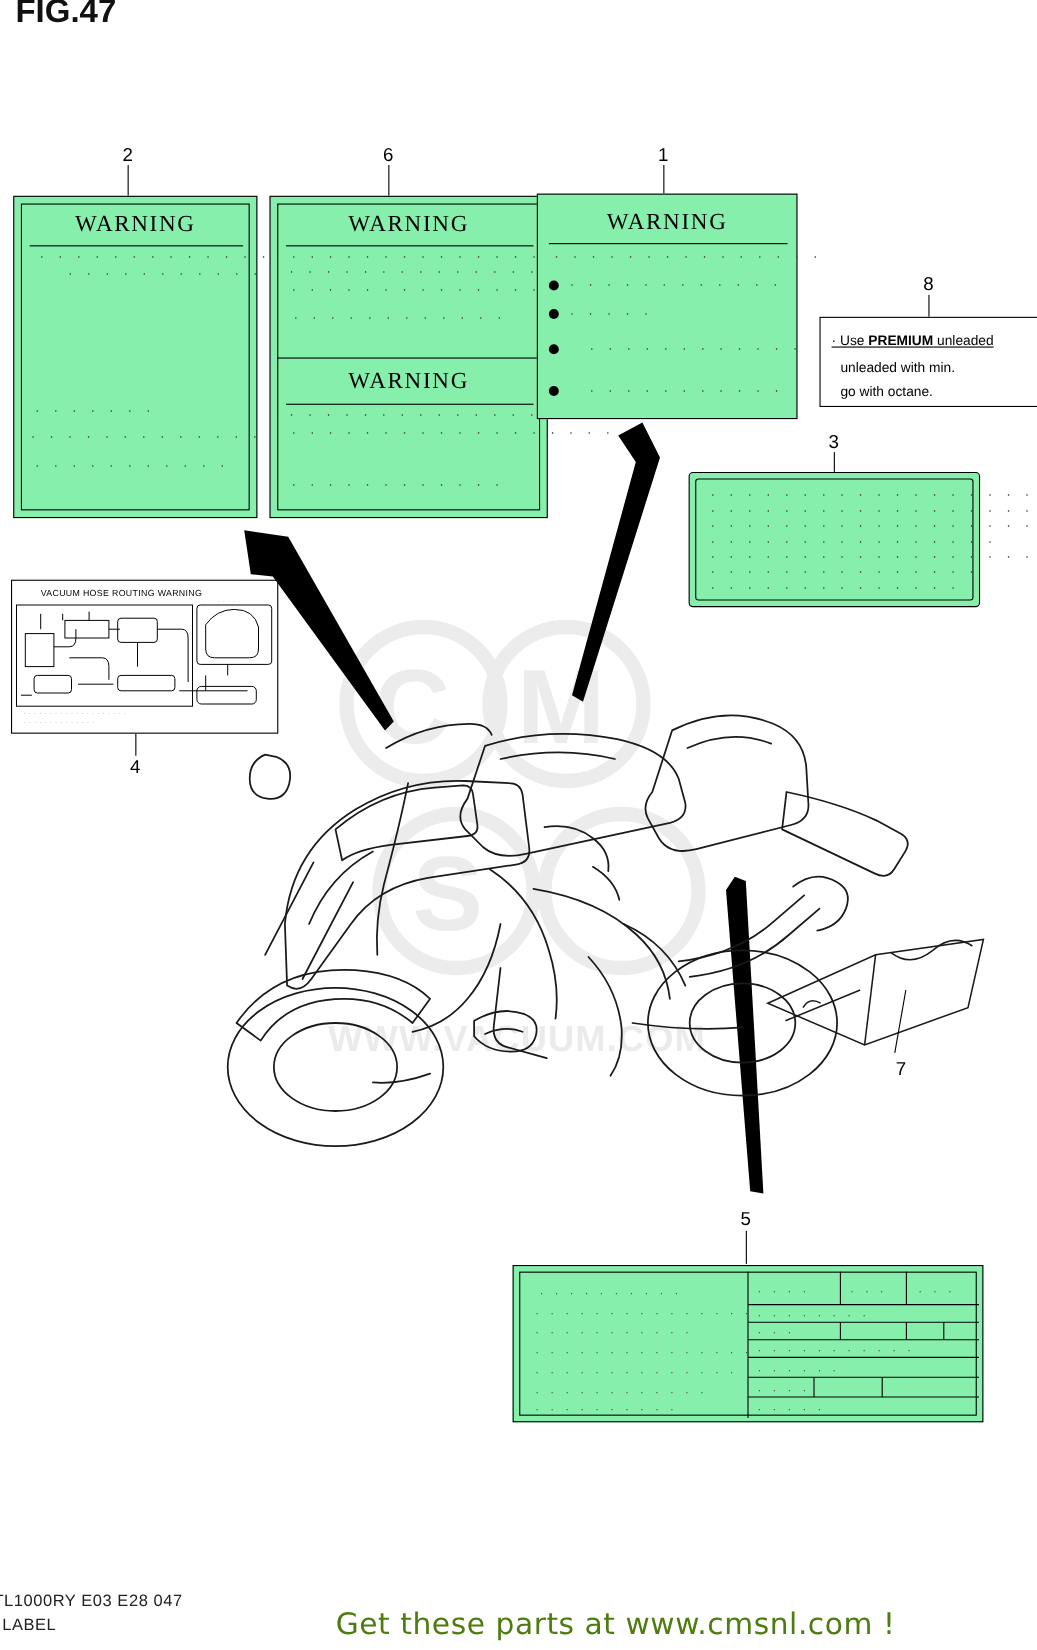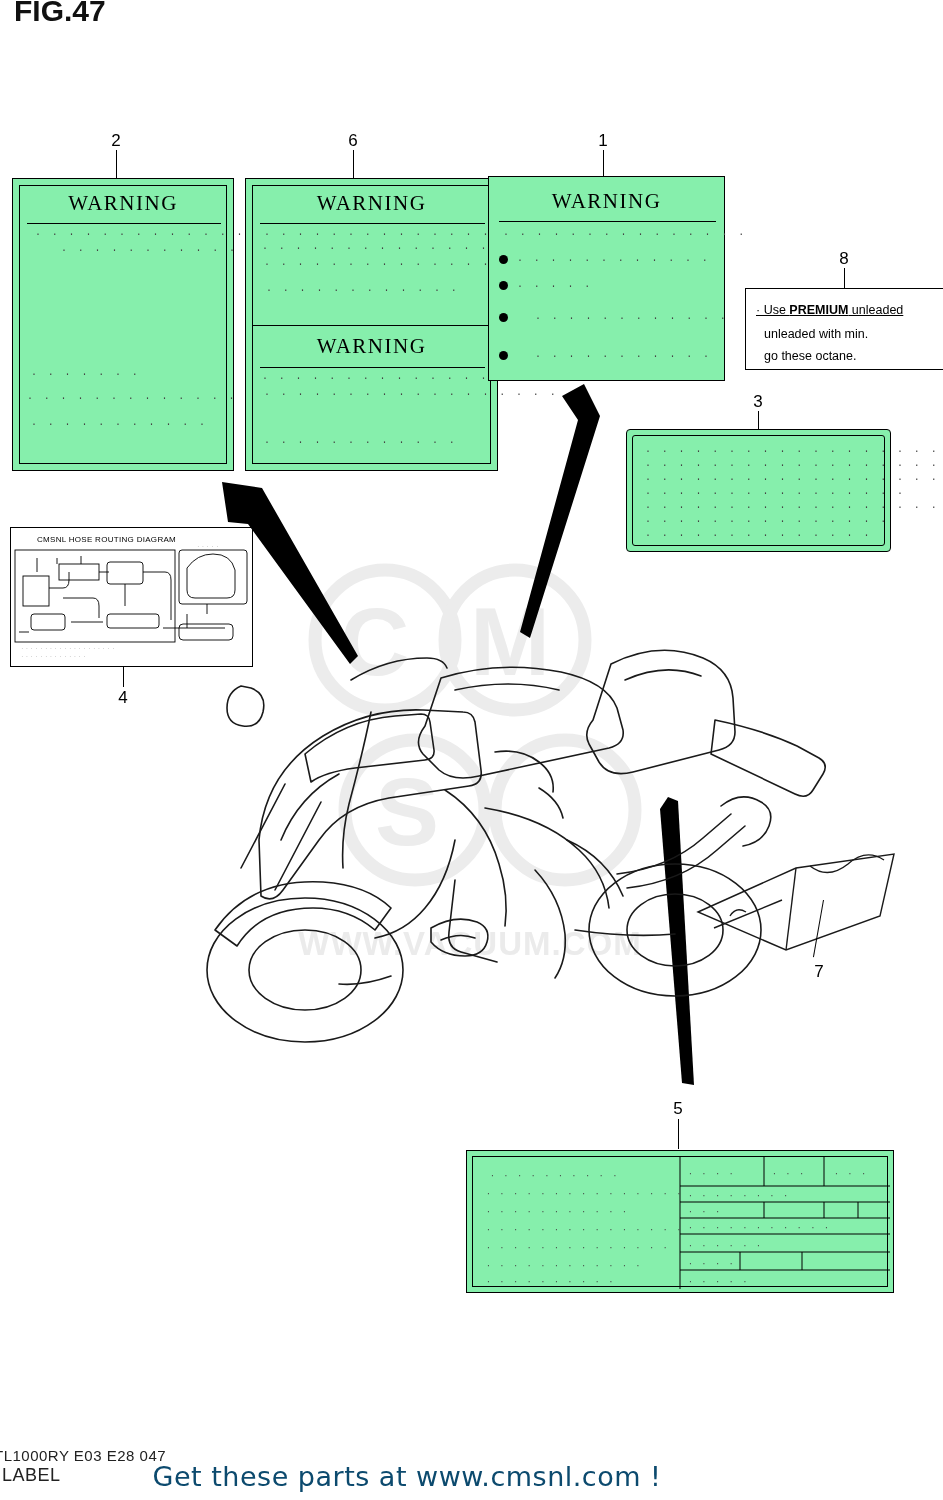--- a/index.html
+++ b/index.html
@@ -165,32 +165,32 @@
     left: -6px;
     bottom: 36px;
     font-size: 15px;
     color: #222;
     letter-spacing: 0.5px;
   }
   #footer-label {
     position: absolute;
     left: 2px;
     bottom: 14px;
-    font-size: 18px;
+    font-size: 15px;
     color: #222;
     letter-spacing: 0.5px;
   }
   #footer-cta {
     position: absolute;
     left: 0;
     bottom: 8px;
     width: 814px;
-    text-align: center;
+    text-align: right;
     font-size: 27px;
-    color: #0c4a6e;
+    color: #4d7c0f;
     letter-spacing: 0.5px;
     font-family: "DejaVu Sans", sans-serif;
   }
 </style>
 </head>
 <body>
 
 <div id="page">
 
   <div id="fig-title">FIG.47</div>
@@ -262,39 +262,39 @@
   </div>
 
   <div class="callout" style="left:833px; top:249px;">8</div>
   <div class="leader" style="left:844px; top:268px; width:1.3px; height:20px;"></div>
 
   <div id="label-8">
     <div class="line" style="left:10px; top:14px;text-decoration:underline;">
       <span>·  Use </span><span class="prem">PREMIUM</span><span> unleaded</span>
     </div>
     <div class="line" style="left:18px; top:38px;">unleaded with min.</div>
-    <div class="line" style="left:18px; top:60px;">go these octane.</div>
+    <div class="line" style="left:18px; top:60px;">go with octane.</div>
   </div>
 
   <div class="callout" style="left:747px; top:392px;">3</div>
   <div class="leader" style="left:758px; top:411px; width:1.3px; height:18px;"></div>
 
   <div class="label-box" id="label-3" style="left:626px; top:429px; width:265px; height:123px; border-radius:4px;">
     <div class="label-inner" style="left:5px; top:5px; right:5px; bottom:5px; border-radius:3px;"></div>
     <div class="dots" style="left:18px; top:16px;">· · · · · · · · · · · · · · · · · · · · · ·</div>
     <div class="dots" style="left:18px; top:30px;">· · · · · · · · · · · · · · · · · ·</div>
     <div class="dots" style="left:18px; top:44px;">· · · · · · · · · · · · · · · · · · · ·</div>
     <div class="dots" style="left:18px; top:58px;">· · · · · · · · · · · · · · · ·</div>
     <div class="dots" style="left:18px; top:72px;">· · · · · · · · · · · · · · · · · · · · ·</div>
     <div class="dots" style="left:18px; top:86px;">· · · · · · · · · · · · · · ·</div>
     <div class="dots" style="left:18px; top:100px;">· · · · · · · · · · · · · ·</div>
   </div>
 
   <div id="label-4">
-    <div id="vacuum-title">CMSNL HOSE ROUTING DIAGRAM</div>
+    <div id="vacuum-title">VACUUM HOSE ROUTING WARNING</div>
     <svg width="241" height="138" viewBox="0 0 241 138">
       <g fill="none" stroke="#000" stroke-width="0.9">
         <rect x="4" y="22" width="160" height="92"></rect>
         <rect x="168" y="22" width="68" height="54" rx="3"></rect>
         <path d="M176 40 q10 -14 26 -14 q18 0 22 16 l0 20 q0 8 -8 8 l-32 0 q-8 0 -8 -8 z"></path>
         <rect x="12" y="48" width="26" height="30"></rect>
         <rect x="48" y="36" width="40" height="16"></rect>
         <rect x="96" y="34" width="36" height="22" rx="3"></rect>
         <rect x="20" y="86" width="34" height="16" rx="3"></rect>
         <rect x="96" y="86" width="52" height="14" rx="3"></rect>

